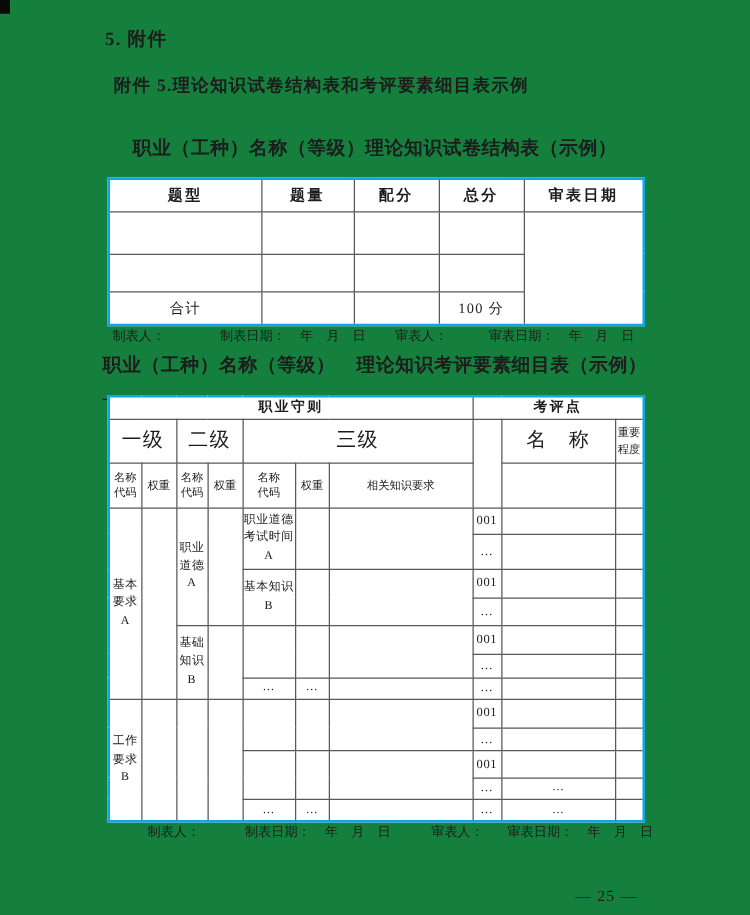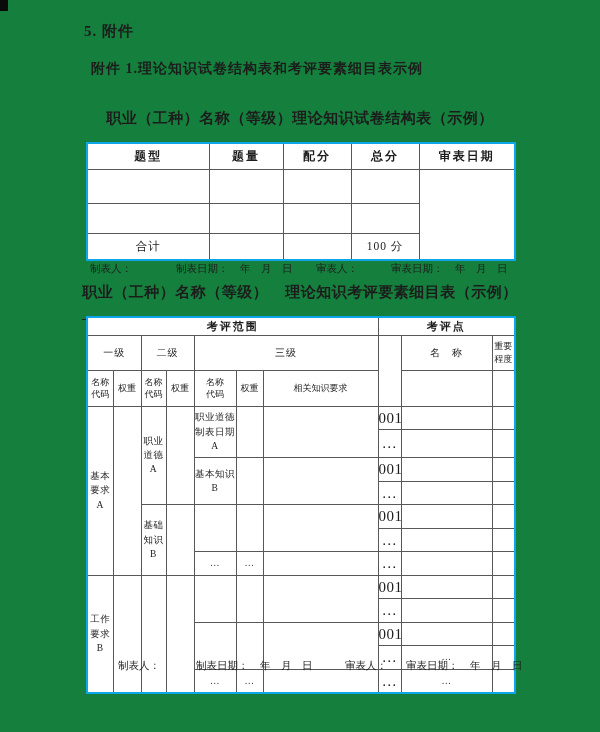--- a/index.html
+++ b/index.html
@@ -19,41 +19,41 @@
   .tbl-title .u.blank{padding-right:17px;}
   table{border-collapse:collapse;table-layout:fixed;position:absolute;background:#fff;}
   table{border:2px solid #0ea5e9;}
   td,th{border:1px solid #585858;text-align:center;vertical-align:middle;padding:0;font-weight:normal;overflow:hidden;}
   
   .t1{left:86px;top:142px;width:428px;}
   .t1 th{font-size:12px;font-weight:bold;letter-spacing:2px;}
   .t1 td{font-size:11.5px;letter-spacing:1px;}
   
   .t2{left:86px;top:316px;width:428px;}
-  .t2 th{font-size:10px;white-space:pre-line;line-height:1.35;letter-spacing:1px;}
+  .t2 th{font-size:16px;white-space:pre-line;line-height:1.35;letter-spacing:1px;}
   .t2 th.big{font-size:11px;font-weight:bold;letter-spacing:2px;}
   .t2 td{font-size:9.5px;white-space:pre-line;line-height:1.5;letter-spacing:0.5px;}
   .t2 th.small{font-size:9px;letter-spacing:0;}
-  .t2 td.code{font-size:15px;letter-spacing:0.5px;font-family:"Liberation Serif","DejaVu Serif",serif;}
+  .t2 td.code{font-size:10px;letter-spacing:0.5px;font-family:"Liberation Serif","DejaVu Serif",serif;}
   
   .tfooter{position:absolute;left:0;width:600px;height:16px;font-size:10.5px;padding-left:40px;}
   .tfooter span{position:absolute;white-space:nowrap;}
   .f-p1{left:90px;}  .f-p2{left:176px;} .f-p3{left:240px;} .f-p4{left:316px;} .f-p5{left:391px;} .f-p6{left:455px;}
   .g-p1{left:118px;} .g-p2{left:196px;} .g-p3{left:260px;} .g-p4{left:345px;} .g-p5{left:406px;} .g-p6{left:470px;}
   .page-number{position:absolute;left:425px;top:710px;width:120px;text-align:center;font-size:12.5px;letter-spacing:1px;}
 </style>
 </head>
 <body>
 
 <div class="page">
 
   <div class="corner-mark"></div>
 
   <div class="h-section">5. 附件</div>
-  <div class="h-appendix">附件 1.理论知识试卷结构表和考评要素细目表示例</div>
+  <div class="h-appendix">附件 5.理论知识试卷结构表和考评要素细目表示例</div>
 
   <div class="tbl-title" style="top:109px">
     <span class="u">职业（工种）名称（等级）</span><span>理论知识试卷结构表（示例）</span>
   </div>
 
   <table class="t1">
     <colgroup>
         <col style="width:122px">
         <col style="width:74px">
         <col style="width:68px">
@@ -111,21 +111,21 @@
         <col style="width:28px">
         <col style="width:42px">
       <col style="width:27px">
         <col style="width:115px">
         <col style="width:23px">
         <col style="width:91px">
         <col style="width:23px">
     </colgroup>
     <tbody>
         <tr style="height:18px">
-      <th class="big" colspan="7">考评范围</th>
+      <th class="big" colspan="7">职业守则</th>
       <th class="big" colspan="3">考评点</th>
     </tr>
     <tr style="height:35px">
       <th colspan="2">一级</th>
       <th colspan="2">二级</th>
       <th colspan="3">三级</th>
       <td rowspan="2"></td>
       <th>名　称</th>
       <th class="small">重要
 程度</th>
@@ -148,21 +148,21 @@
     <tr style="height:21px">
       <td rowspan="7">基本
 要求
 A</td>
       <td rowspan="7"></td>
       <td rowspan="4">职业
 道德
 A</td>
       <td rowspan="4"></td>
       <td rowspan="2">职业道德
-制表日期
+考试时间
 A</td>
       <td rowspan="2"></td>
       <td rowspan="2"></td>
       <td class="code">001</td>
       <td></td>
       <td></td>
     </tr>
     <tr style="height:28px">
       <td class="code">…</td>
       <td></td>
@@ -253,14 +253,15 @@
 
   <div class="tfooter" style="top:659px">
     <span class="g-p1">制表人：</span>
     <span class="g-p2">制表日期：</span>
     <span class="g-p3">年　月　日</span>
     <span class="g-p4">审表人：</span>
     <span class="g-p5">审表日期：</span>
     <span class="g-p6">年　月　日</span>
   </div>
 
+  <div class="page-number">— 25 —</div>
 
 </div>
 
 </body></html>

